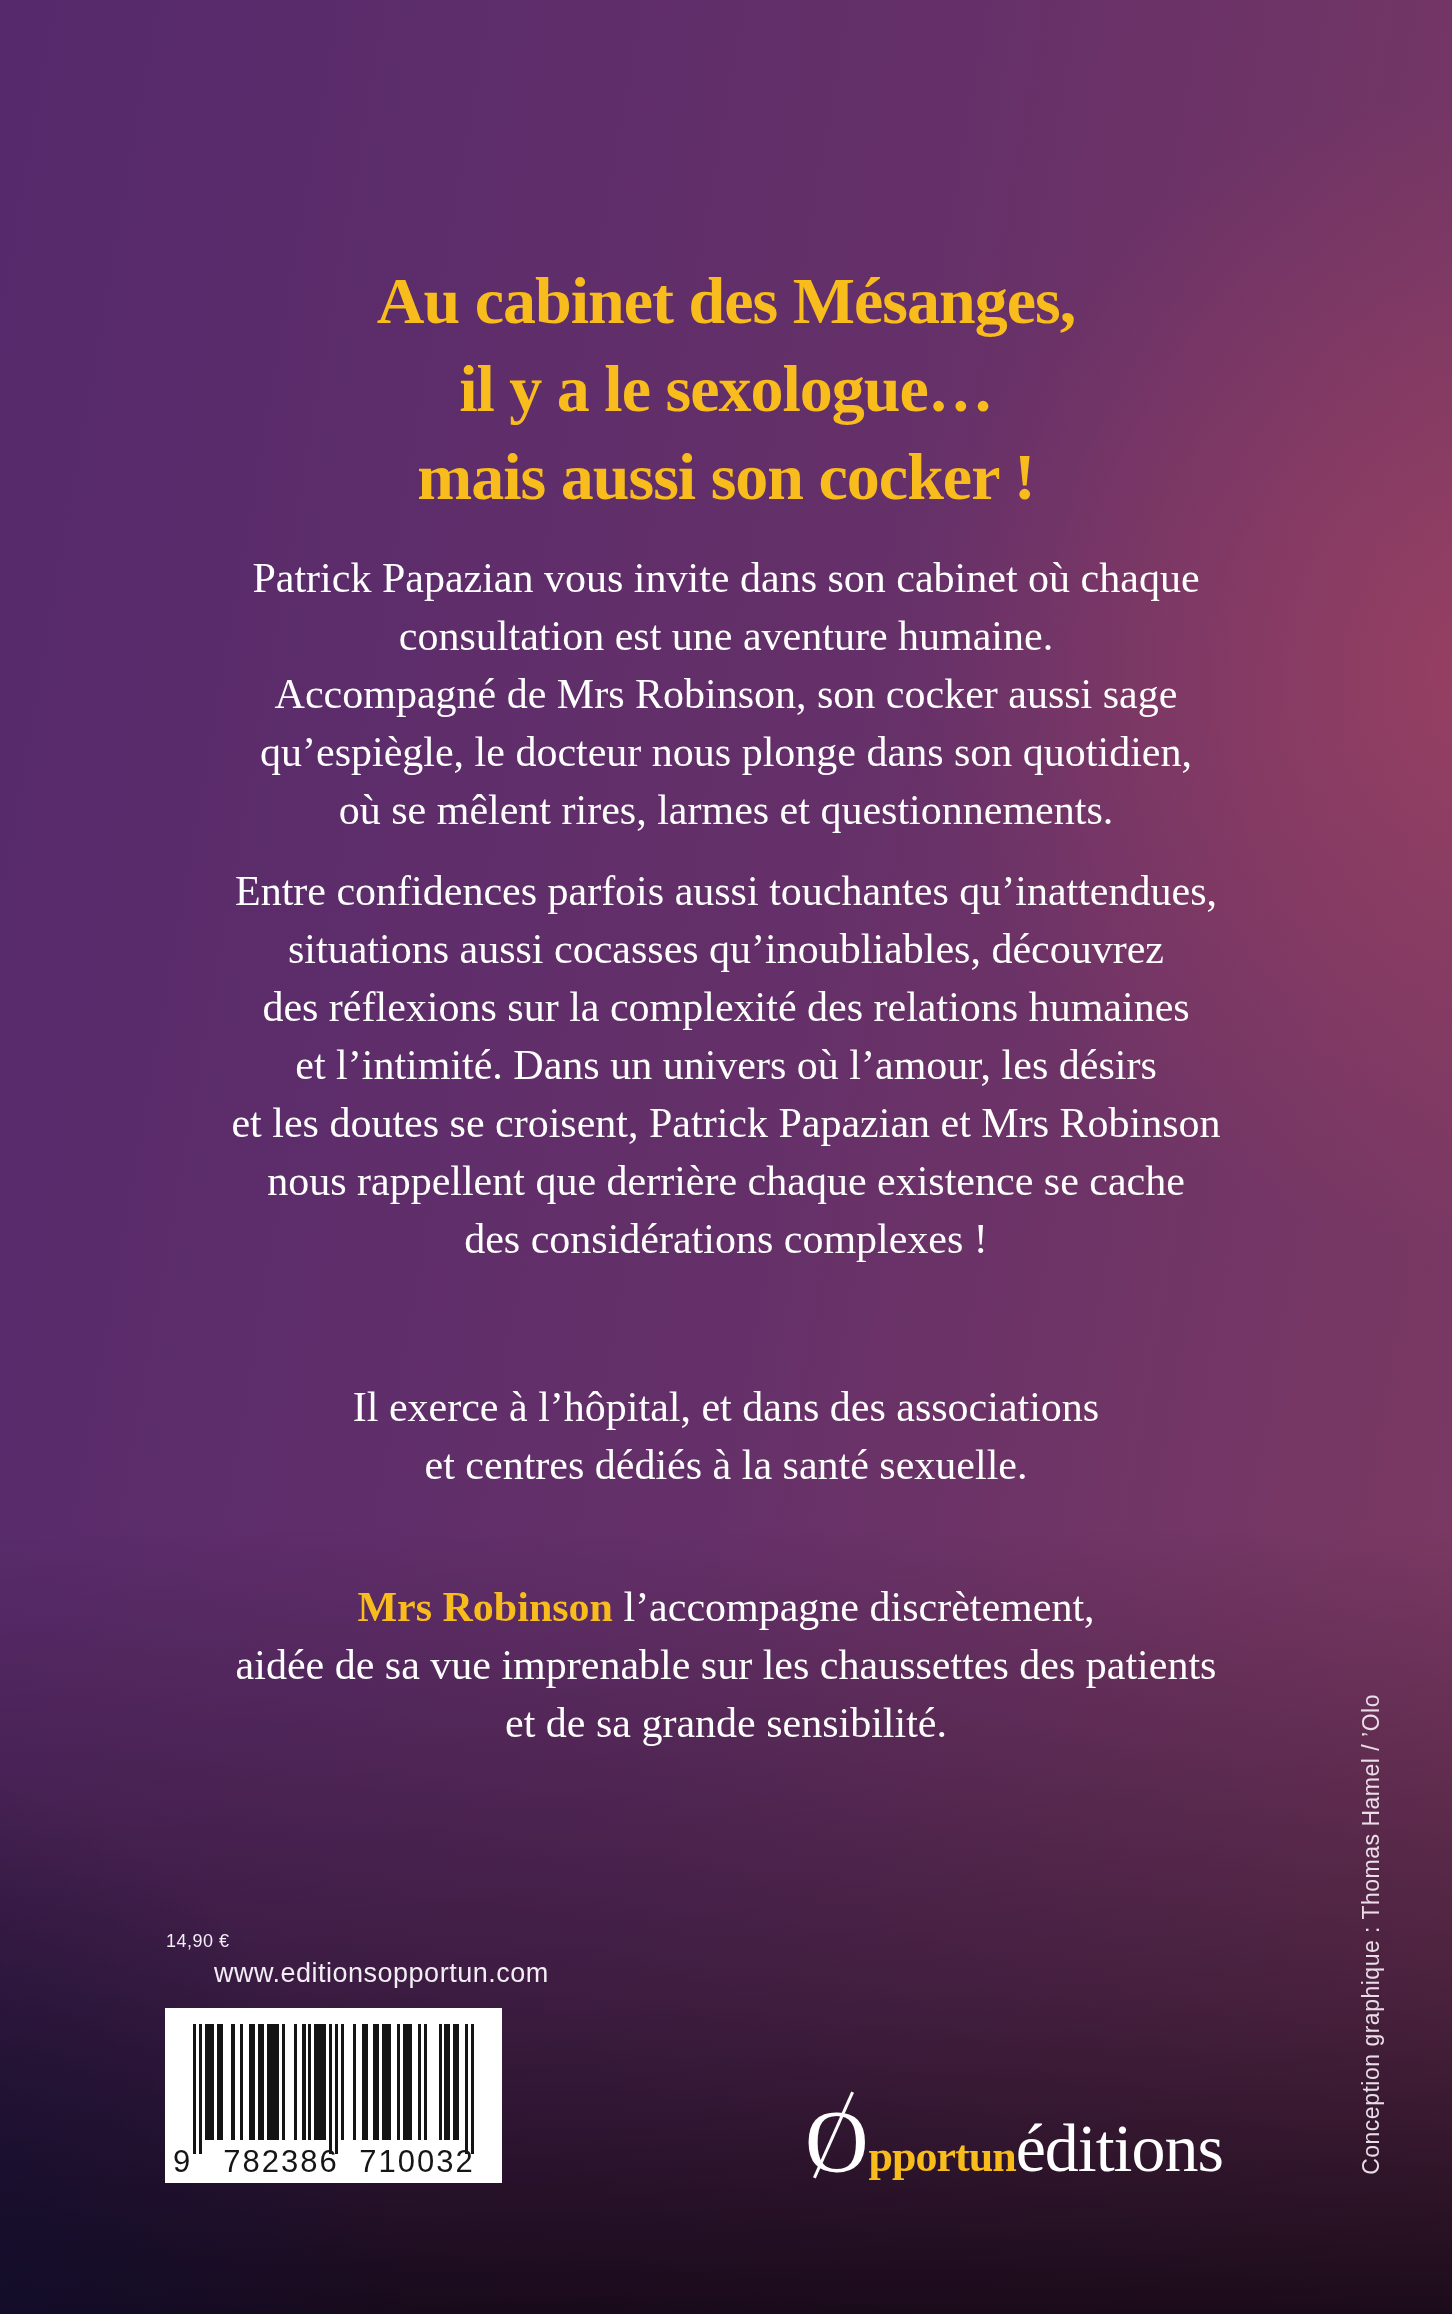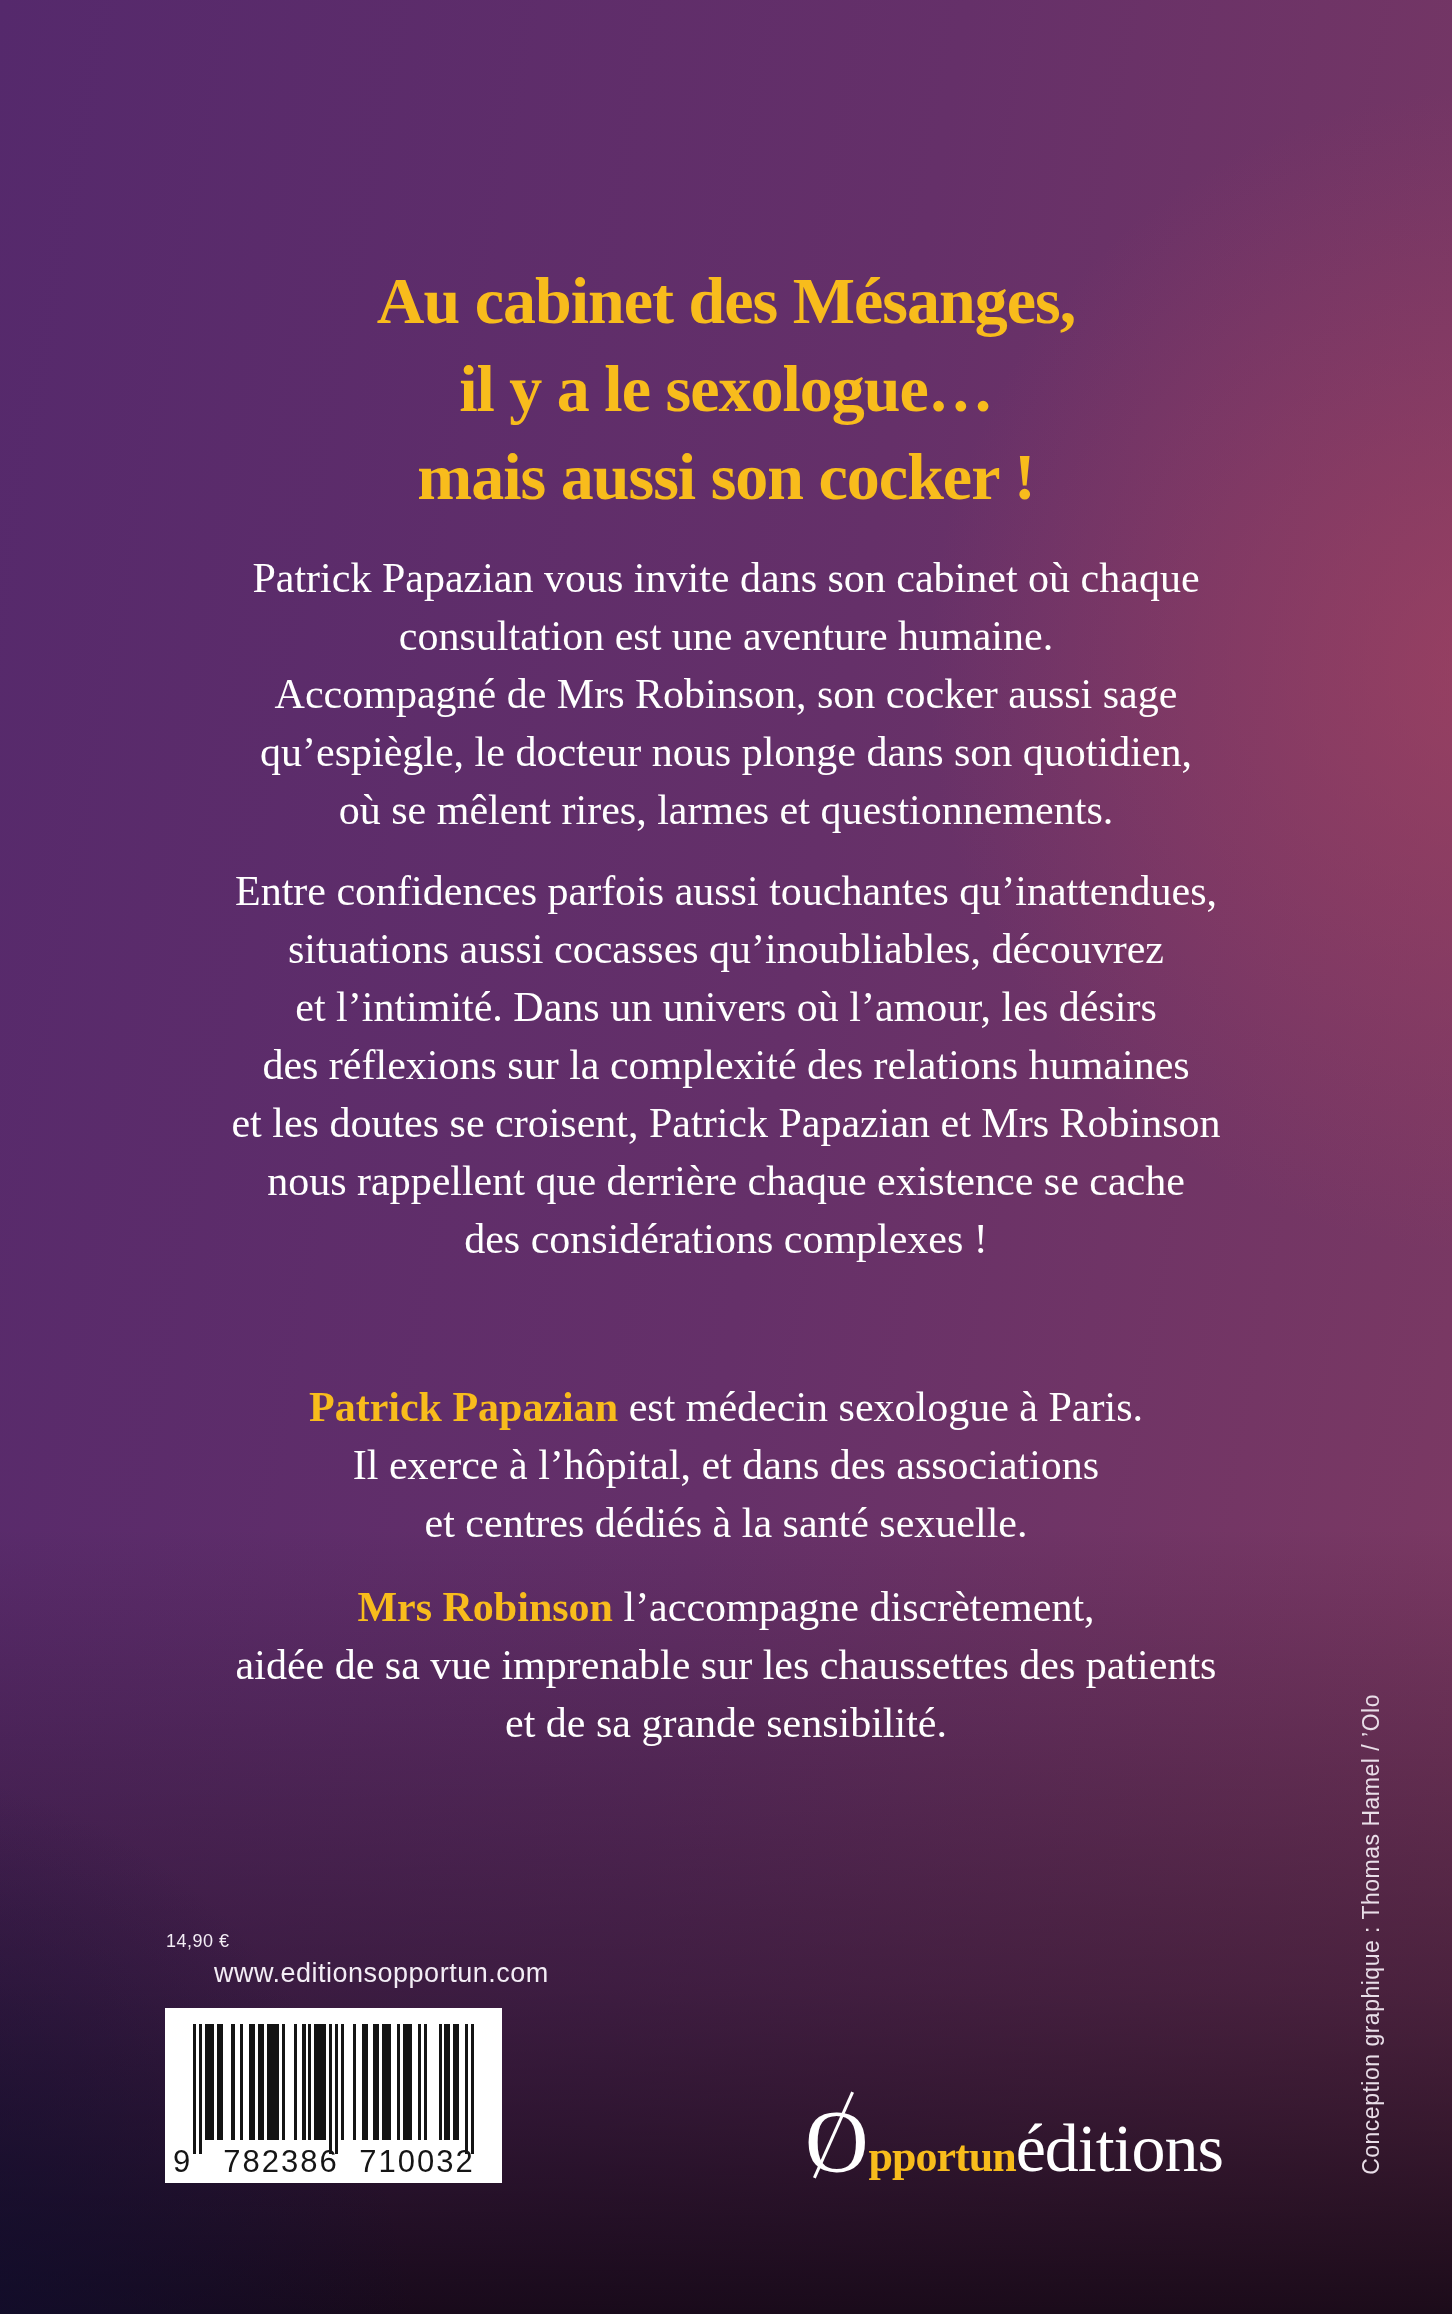--- a/index.html
+++ b/index.html
@@ -85,29 +85,28 @@
     <div>Patrick Papazian vous invite dans son cabinet où chaque</div>
     <div>consultation est une aventure humaine.</div>
     <div>Accompagné de Mrs Robinson, son cocker aussi sage</div>
     <div>qu’espiègle, le docteur nous plonge dans son quotidien,</div>
     <div>où se mêlent rires, larmes et questionnements.</div>
   </div>
 
   <div class="body-block" id="para2">
     <div>Entre confidences parfois aussi touchantes qu’inattendues,</div>
     <div>situations aussi cocasses qu’inoubliables, découvrez</div>
+    <div>des réflexions sur la complexité des relations humaines</div>
     <div>et l’intimité. Dans un univers où l’amour, les désirs</div>
-    <div>des réflexions sur la complexité des relations humaines</div>
     <div>et les doutes se croisent, Patrick Papazian et Mrs Robinson</div>
     <div>nous rappellent que derrière chaque existence se cache</div>
     <div>des considérations complexes !</div>
   </div>
 
   <div class="body-block" id="bio1">
-    <div><span class="bio-name accent" style="color: rgb(248, 188, 28);">Patrick Papazian</span><span> est médecin sexologue à Paris.</span></div>
     <div>Il exerce à l’hôpital, et dans des associations</div>
     <div>et centres dédiés à la santé sexuelle.</div>
   </div>
 
   <div class="body-block" id="bio2">
     <div><span class="bio-name accent" style="color: rgb(248, 188, 28);">Mrs Robinson</span><span> l’accompagne discrètement,</span></div>
     <div>aidée de sa vue imprenable sur les chaussettes des patients</div>
     <div>et de sa grande sensibilité.</div>
   </div>
 

